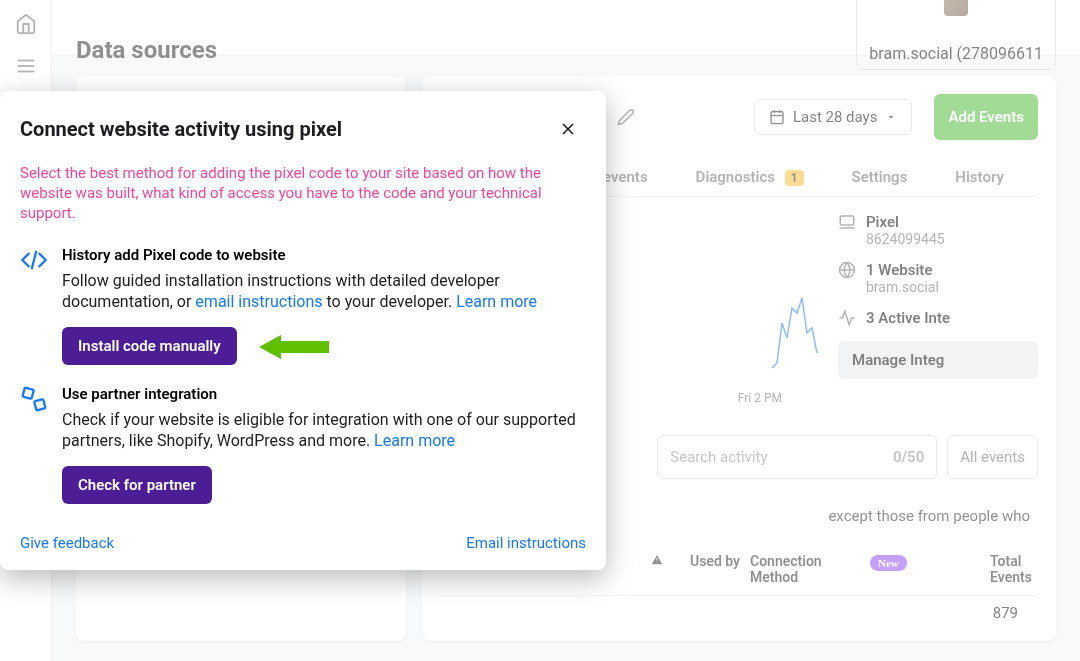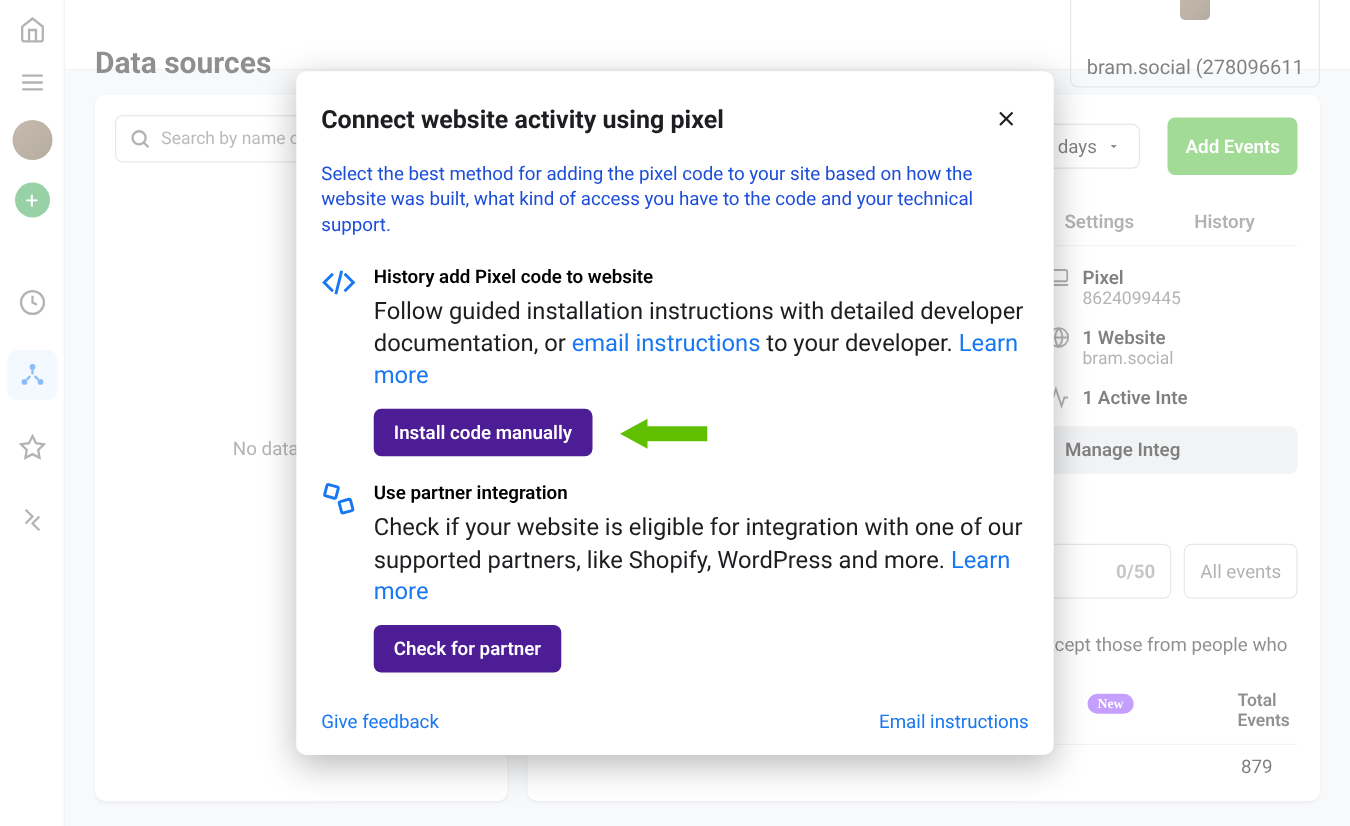--- a/index.html
+++ b/index.html
@@ -56,32 +56,32 @@
     .th-events { flex: 0 0 210px; padding-left: 20px; }
     .th-warn { flex: 0 0 40px; }
     .th-usedby { flex: 0 0 60px; }
     .th-conn { flex: 0 0 120px; }
     .th-match { flex: 0 0 120px; }
     .th-total { flex: 0 0 60px; }
     .new-badge { display: inline-block; background: #8a3ffc; color: white; font-size: 11px; padding: 2px 8px; border-radius: 10px; margin-top: 2px; font-family: Liberation Serif, serif; }
     .total-val { text-align: right; margin-top: 8px; padding-right: 20px; font-size: 15px; }
     
     
-    .modal-overlay { position: absolute; inset: 0; background: rgba(255,255,255,0.5); display: flex; align-items: center; justify-content: center; }
+    .modal-overlay { position: absolute; inset: 0; background: rgba(255,255,255,0.5); display: flex; align-items: center; }
     .modal { width: 606px; background: #fff; border-radius: 8px; box-shadow: 0 8px 28px rgba(0,0,0,0.28); padding: 0; }
     .modal-header { display: flex; align-items: center; padding: 20px 20px 10px 20px; }
     .modal-title { font-size: 20px; font-weight: 700; color: #1c1e21; }
     .modal-close { margin-left: auto; width: 36px; height: 36px; display: flex; align-items: center; justify-content: center; cursor: pointer; }
     .modal-body { padding: 6px 20px 18px 20px; }
-    .modal-desc { font-size: 15px; color: #1d4ed8; line-height: 1.35; margin-bottom: 22px; }
+    .modal-desc { font-size: 15px; color: #ec4899; line-height: 1.35; margin-bottom: 22px; }
     .option-row { display: flex; gap: 14px; margin-bottom: 14px; }
     .option-icon { width: 28px; flex-shrink: 0; }
     .option-content { flex: 1; }
     .option-title { font-size: 15px; font-weight: 600; margin-bottom: 6px; }
-    .option-desc { font-size: 19px; color: #1c1e21; line-height: 1.35; margin-bottom: 14px; }
+    .option-desc { font-size: 16px; color: #1c1e21; line-height: 1.35; margin-bottom: 14px; }
     .link { color: #1877f2; cursor: pointer; }
     .primary-btn { background: #4c1d95; color: white; border: none; border-radius: 6px; padding: 10px 16px; font-size: 15px; font-weight: 600; cursor: pointer; }
     .arrow-annotation { display: inline-block; vertical-align: middle; margin-left: 18px; }
     .modal-footer { display: flex; justify-content: space-between; padding-top: 16px; }
     .footer-link { color: #1877f2; font-size: 15px; cursor: pointer; }
     
     svg { display: block; }
   </style>
 </head>
 <body>
@@ -213,21 +213,21 @@
             </svg>
           <div>
             <div class="info-label">1 Website</div>
             <div class="info-sub">bram.social</div>
           </div>
         </div>
         <div class="info-row">
           <svg width="18" height="18" viewBox="0 0 24 24" fill="none" stroke="#65676b" stroke-width="2">
               <polyline points="22 12 18 12 15 21 9 3 6 12 2 12"></polyline>
             </svg>
-          <div class="info-label">1 Active Inte</div>
+          <div class="info-label">3 Active Inte</div>
         </div>
         <button class="manage-btn">Manage Integ</button>
       </div>
     </div>
 
     <div class="filter-row">
       <div class="filter-input" style="width:280px">
         <span style="color:#8a8d91">Search activity</span>
         <span class="filter-count">0/50</span>
       </div>

